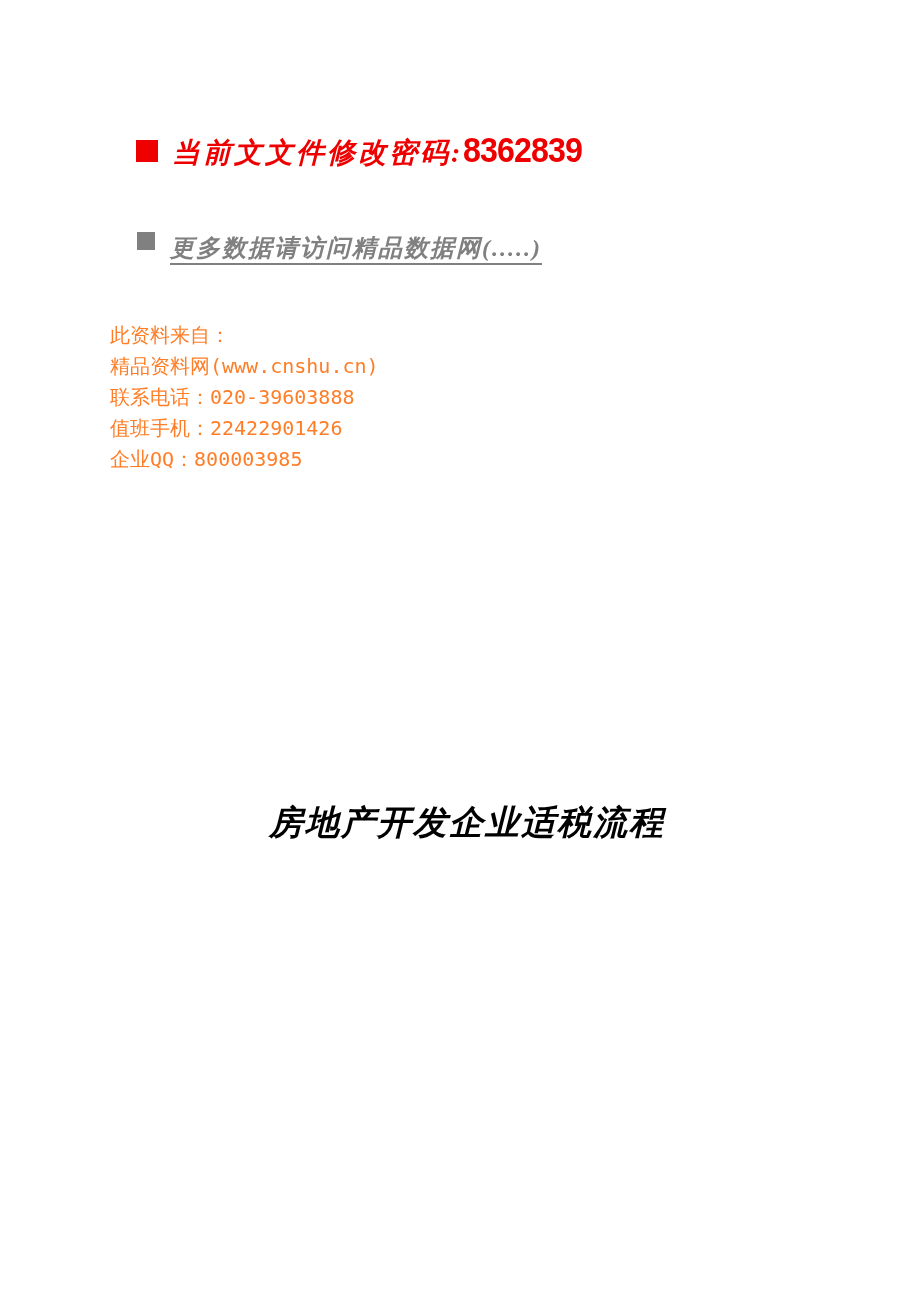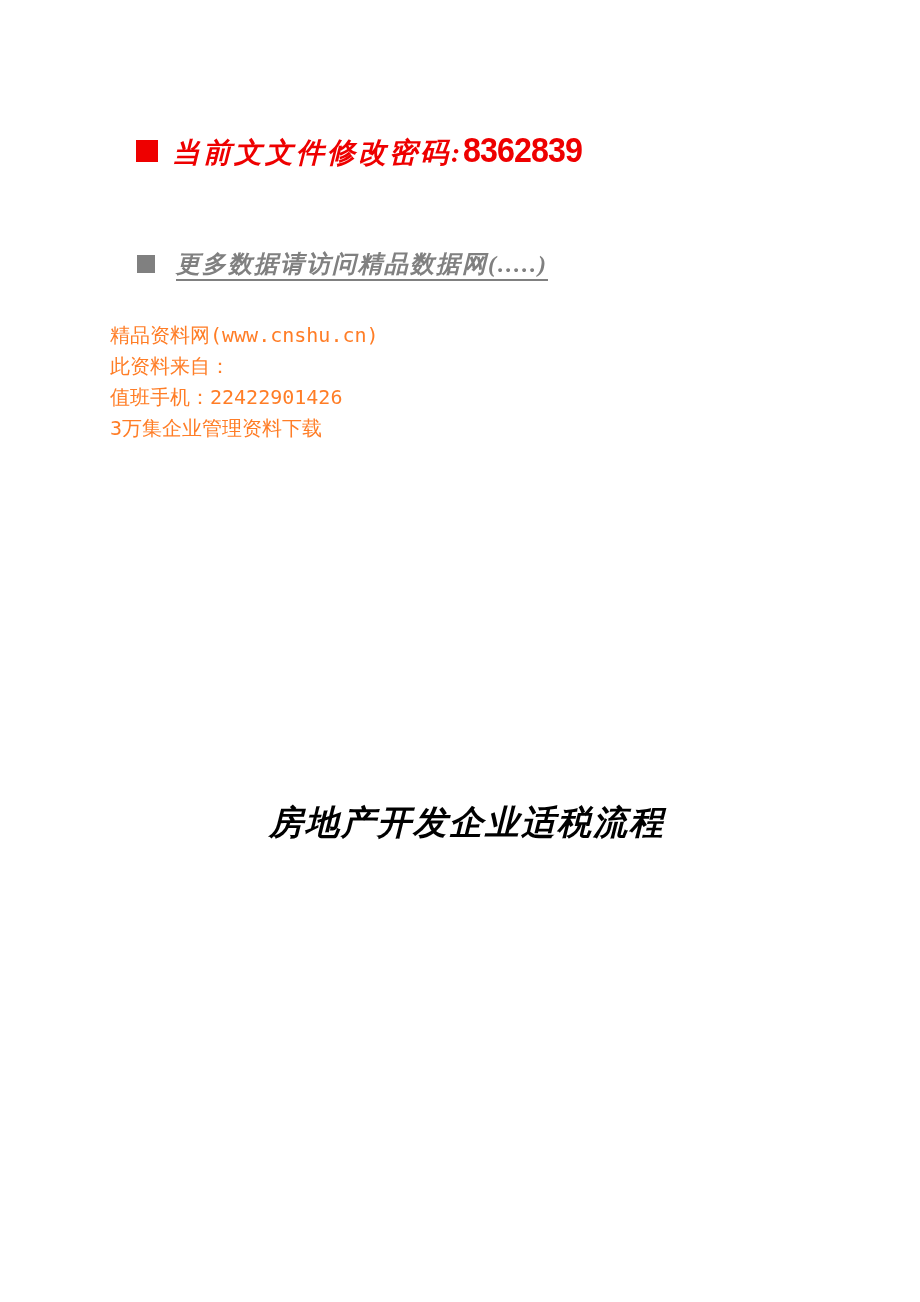--- a/index.html
+++ b/index.html
@@ -48,24 +48,24 @@
     letter-spacing: -1px;
     transform: scaleX(0.92);
     transform-origin: left center;
     display: inline-block;
   }
 
   
   .line-gray {
     position: absolute;
     left: 137px;
-    top: 248px;
+    top: 232px;
     display: flex;
-    align-items: center;
-    gap: 21px;
+    align-items: flex-start;
+    gap: 15px;
     color: #808080;
     white-space: nowrap;
   }
   .sq-gray {
     width: 18px;
     height: 18px;
     background: #808080;
     flex: 0 0 auto;
   }
   .gray-link {
@@ -123,21 +123,22 @@
       <span class="red-label">当前文文件修改密码:</span><span class="red-pass">8362839</span>
     </span>
   </div>
 
   <div class="line-gray">
     <span class="sq-gray"></span>
     <span class="gray-link">更多数据请访问精品数据网(.....)</span>
   </div>
 
   <div class="contact">
+    <div class="contact-line">此资料来自：</div>
     <div class="contact-line">精品资料网(www.cnshu.cn)</div>
-    <div class="contact-line">此资料来自：</div>
+    <div class="contact-line">联系电话：020-39603888</div>
     <div class="contact-line">值班手机：22422901426</div>
-    <div class="contact-line">3万集企业管理资料下载</div>
+    <div class="contact-line">企业QQ：800003985</div>
   </div>
 
   <div class="doc-title">房地产开发企业适税流程</div>
 
 </div>
 
 </body></html>

